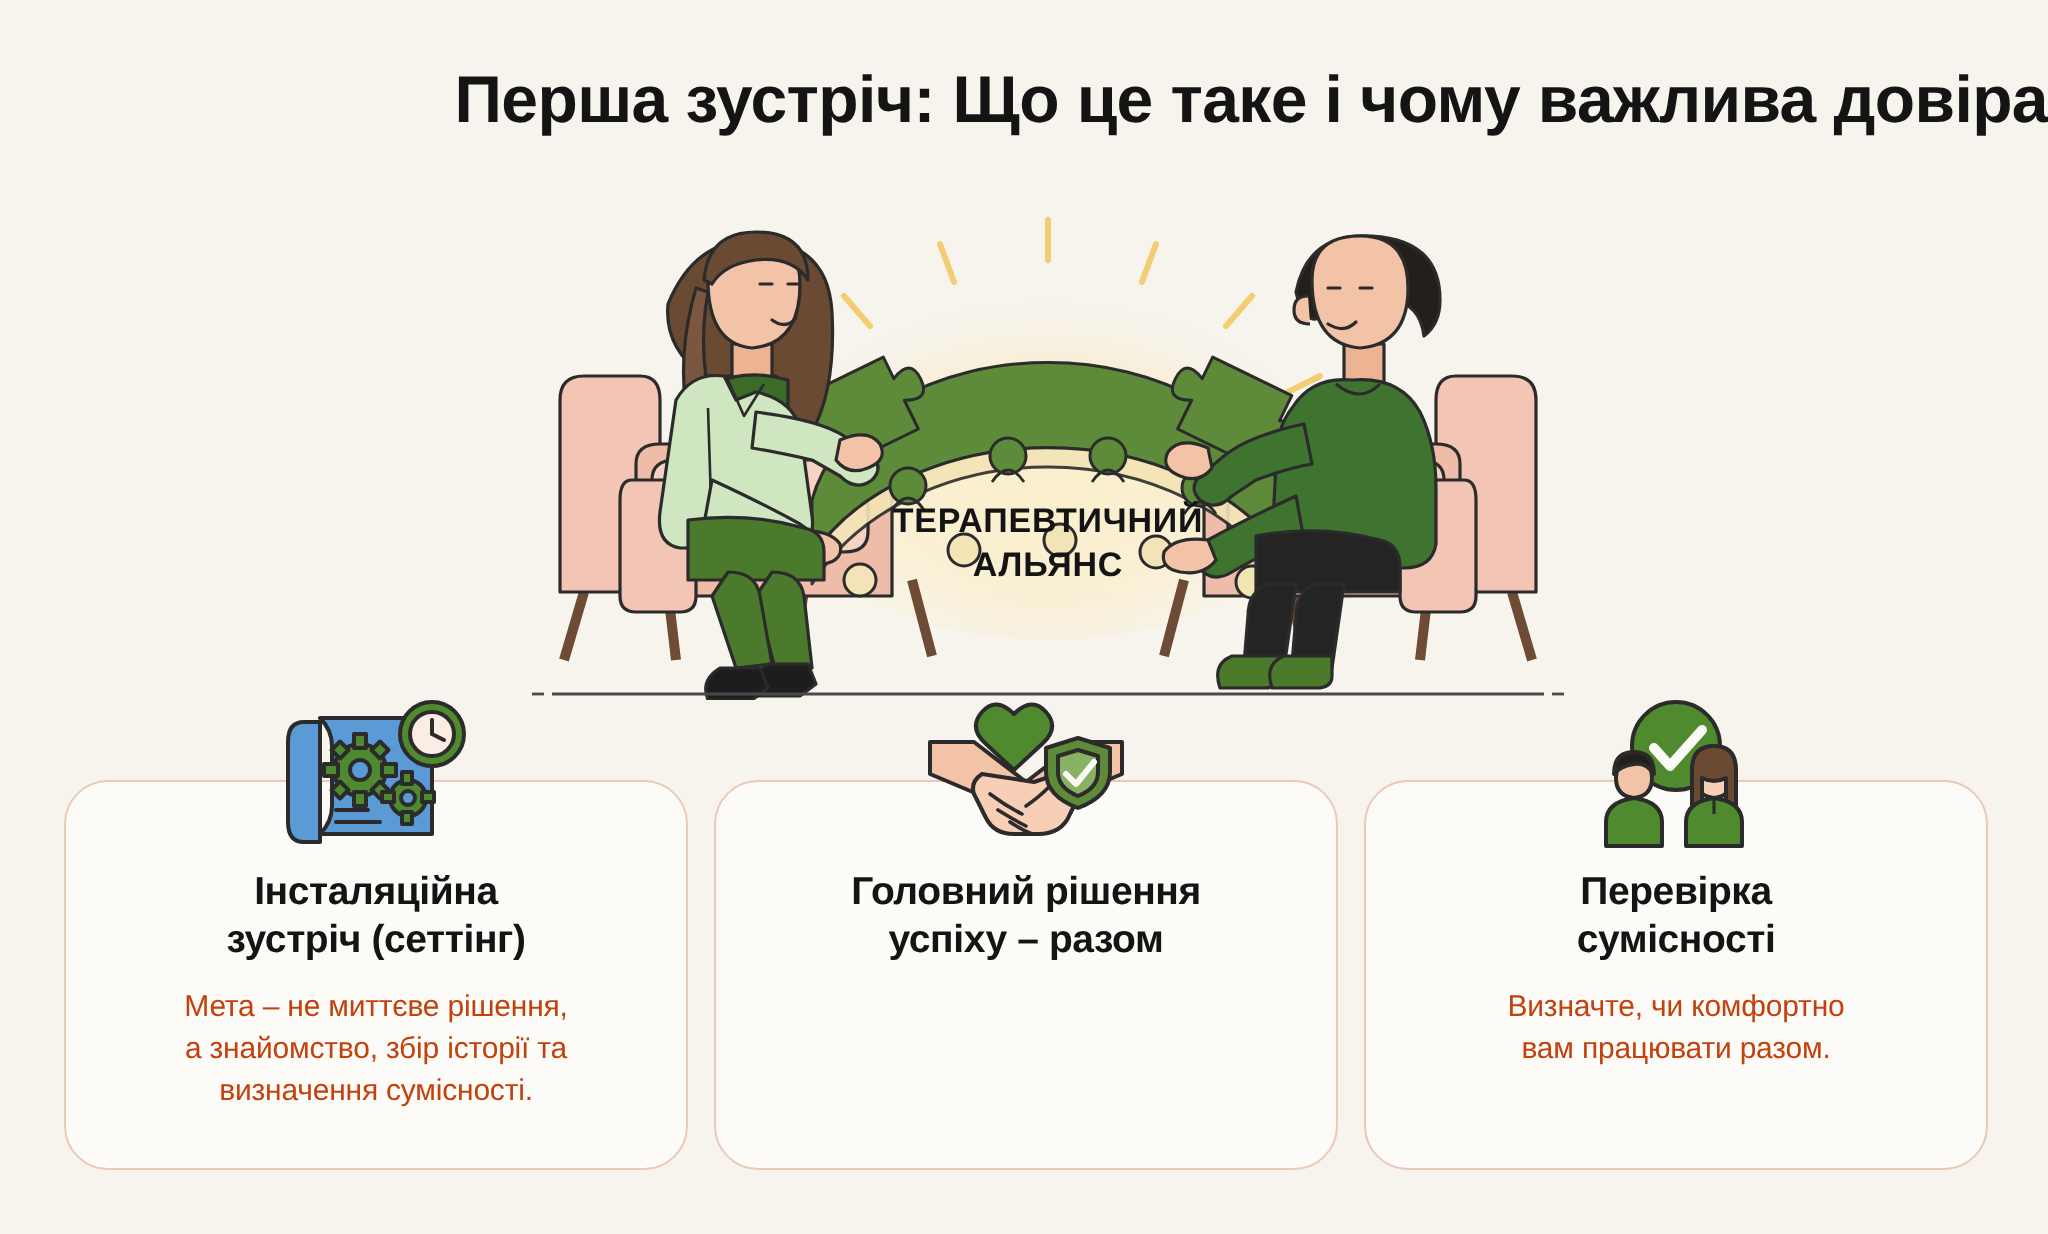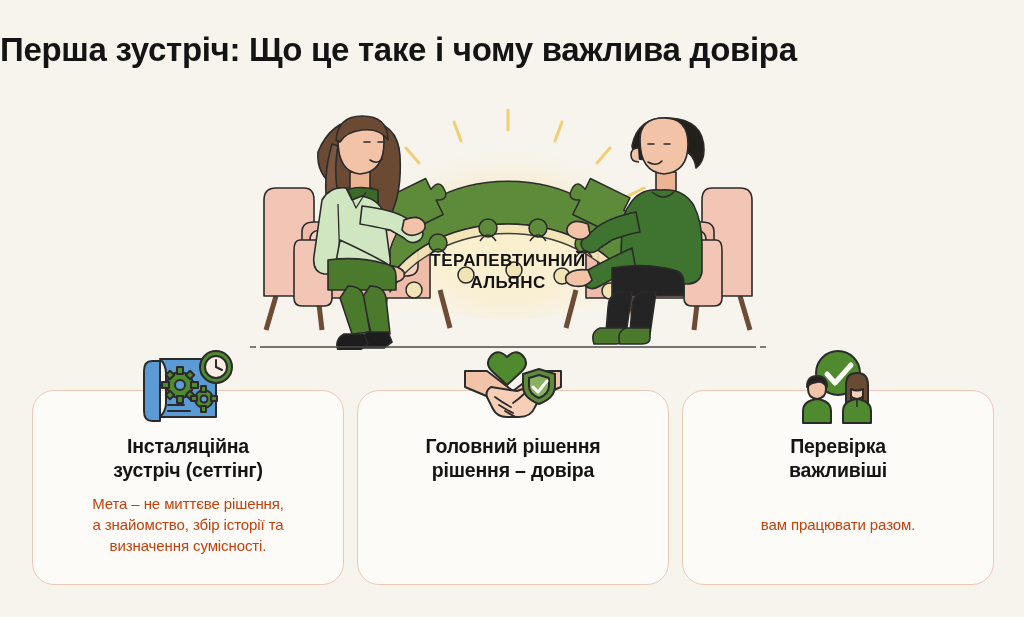--- a/index.html
+++ b/index.html
@@ -16,32 +16,32 @@
     position: relative;
     color: #1b1b1b;
   }
 
   
   .page-title {
     position: absolute;
     left: 0;
     top: 31px;
     width: 1024px;
-    text-align: left;
+    text-align: right;
     font-size: 33px;
     font-weight: 700;
     letter-spacing: -0.3px;
     color: #141414;
     white-space: nowrap;
   }
 
   
   .hero {
     position: absolute;
-    left: 244px;
+    left: 260px;
     top: 100px;
     width: 528px;
     height: 250px;
   }
   .hero svg { display: block; }
 
   
   .cards {
     position: absolute;
     left: 32px;
@@ -353,21 +353,21 @@
           </g>
 
           <path d="M78 20 l16 5 l0 12 q0 12 -16 18 q-16 -6 -16 -18 l0 -12 z" fill="#5E8B3A"></path>
           <path d="M78 26 l10 3 l0 8 q0 8 -10 12 q-10 -4 -10 -12 l0 -8 z" fill="#89B163"></path>
           <path d="M72 38 l5 5 l9 -11" stroke="#FBFBF6" stroke-width="3" fill="none"></path>
         </g>
       </svg>
     </div>
     <h3 class="card-title">
       <span>Головний рішення</span><br>
-      <span>рішення – довіра</span>
+      <span>успіху – разом</span>
     </h3>
   </div>
 
   <div class="card">
     <div class="card-icon">
       <svg width="104" height="76" viewBox="0 0 104 76" xmlns="http://www.w3.org/2000/svg">
         <g stroke="#2b2b2b" stroke-width="2" stroke-linejoin="round">
 
           <circle cx="52" cy="24" r="22" fill="#4F8A2E"></circle>
           <path d="M41 25 l8 9 l16 -18" stroke="#FBFBF6" stroke-width="5" fill="none" stroke-linecap="round" stroke-linejoin="round"></path>
@@ -378,21 +378,21 @@
 
           <path d="M62 40 q0 -9 9 -9 q9 0 9 9 q0 9 -9 10 q-9 -1 -9 -10 z" fill="#F7CFB7"></path>
           <path d="M60 36 q0 -12 11 -12 q11 0 11 12 l0 18 l-5 0 l0 -14 q-6 3 -12 0 l0 14 l-5 0 z" fill="#6B4A34"></path>
           <path d="M57 74 l0 -12 q0 -10 14 -12 q14 2 14 12 l0 12 z" fill="#4F8A2E"></path>
           <path d="M71 50 l0 8" stroke="#2b2b2b" stroke-width="1.6" fill="none"></path>
         </g>
       </svg>
     </div>
     <h3 class="card-title">
       <span>Перевірка</span><br>
-      <span>важливіші</span>
+      <span>сумісності</span>
     </h3>
     <p class="card-body">
-      <br>
+      <span>Визначте, чи комфортно</span><br>
       <span>вам працювати разом.</span>
     </p>
   </div>
 
 </div>
 
 </body></html>

